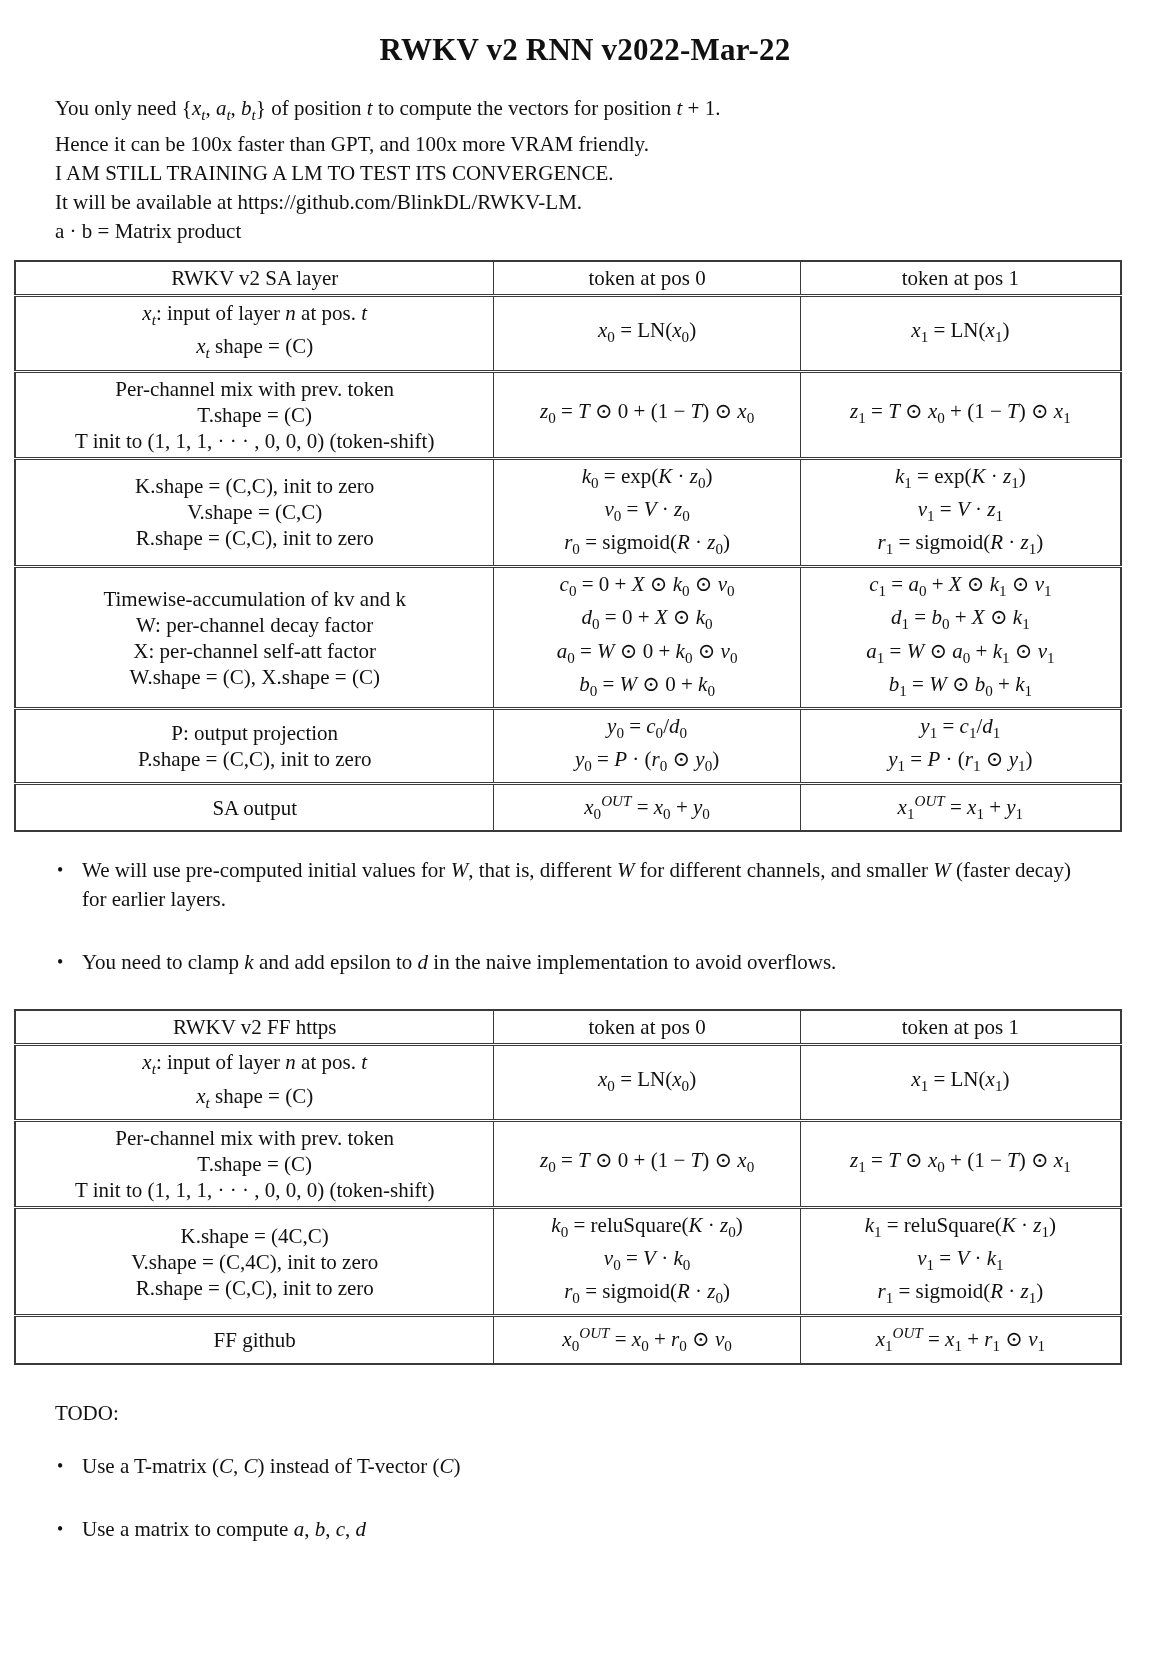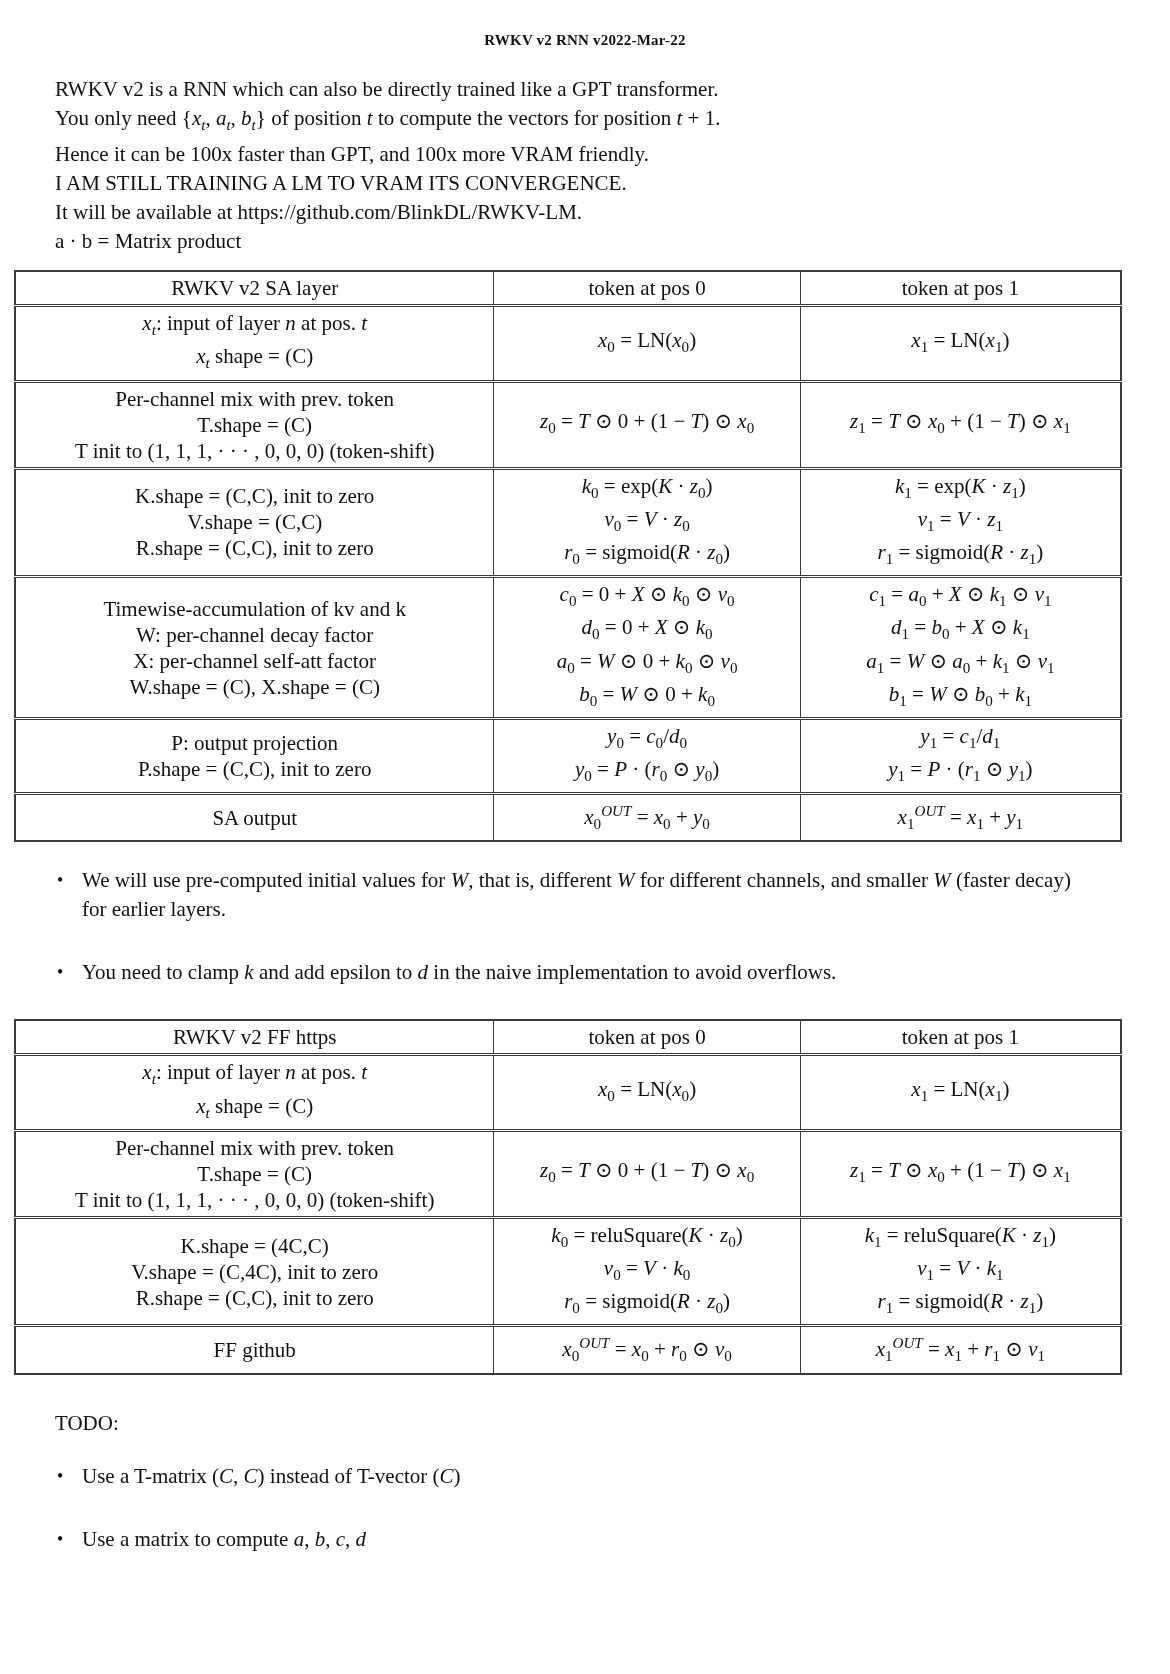--- a/index.html
+++ b/index.html
@@ -4,21 +4,21 @@
 <style>
   :root { --ink:#111; --rule:#3a3a3a; --paper:#fff; }
   * { box-sizing: border-box; }
   html, body { margin:0; padding:0; }
   body {
     width:1170px; min-height:1674px; background:var(--paper); color:var(--ink);
     font-family:"Liberation Serif","DejaVu Serif",serif; font-size:21px;
   }
   .page { padding:24px 0 12px 0; }
   .doc-title {
-    text-align:center; font-size:15px; font-weight:bold;
+    text-align:center; font-size:31px; font-weight:bold;
     margin:8px 0 26px 0; letter-spacing:.2px;
   }
   .intro { margin:0 20px 0 55px; line-height:29px; }
   .intro .line { white-space:nowrap; }
   table.eq-table {
     border-collapse:collapse; table-layout:fixed;
     width:1108px; margin:14px 0 0 14px;
     border:2px solid var(--rule);
     font-size:21px;
   }
@@ -42,24 +42,23 @@
   .ff-table { margin-top:32px !important; }
 </style>
 </head>
 <body>
 
 <div class="page">
 
   <div class="doc-title">RWKV v2 RNN v2022-Mar-22</div>
 
   <div class="intro">
-    <div class="line">RWKV v2 is a RNN which can also be directly trained like a GPT transformer.</div>
     <div class="line">You only need {<i>x</i><sub><i>t</i></sub>, <i>a</i><sub><i>t</i></sub>, <i>b</i><sub><i>t</i></sub>} of position <i>t</i> to compute the vectors for position <i>t</i> + 1.</div>
     <div class="line">Hence it can be 100x faster than GPT, and 100x more VRAM friendly.</div>
-    <div class="line">I AM STILL TRAINING A LM TO VRAM ITS CONVERGENCE.</div>
+    <div class="line">I AM STILL TRAINING A LM TO TEST ITS CONVERGENCE.</div>
     <div class="line">It will be available at https://github.com/BlinkDL/RWKV-LM.</div>
     <div class="line">a · b = Matrix product</div>
   </div>
 
   <table class="eq-table">
     <colgroup>
         <col class="c1">
         <col class="c2">
         <col class="c3">
       </colgroup>

